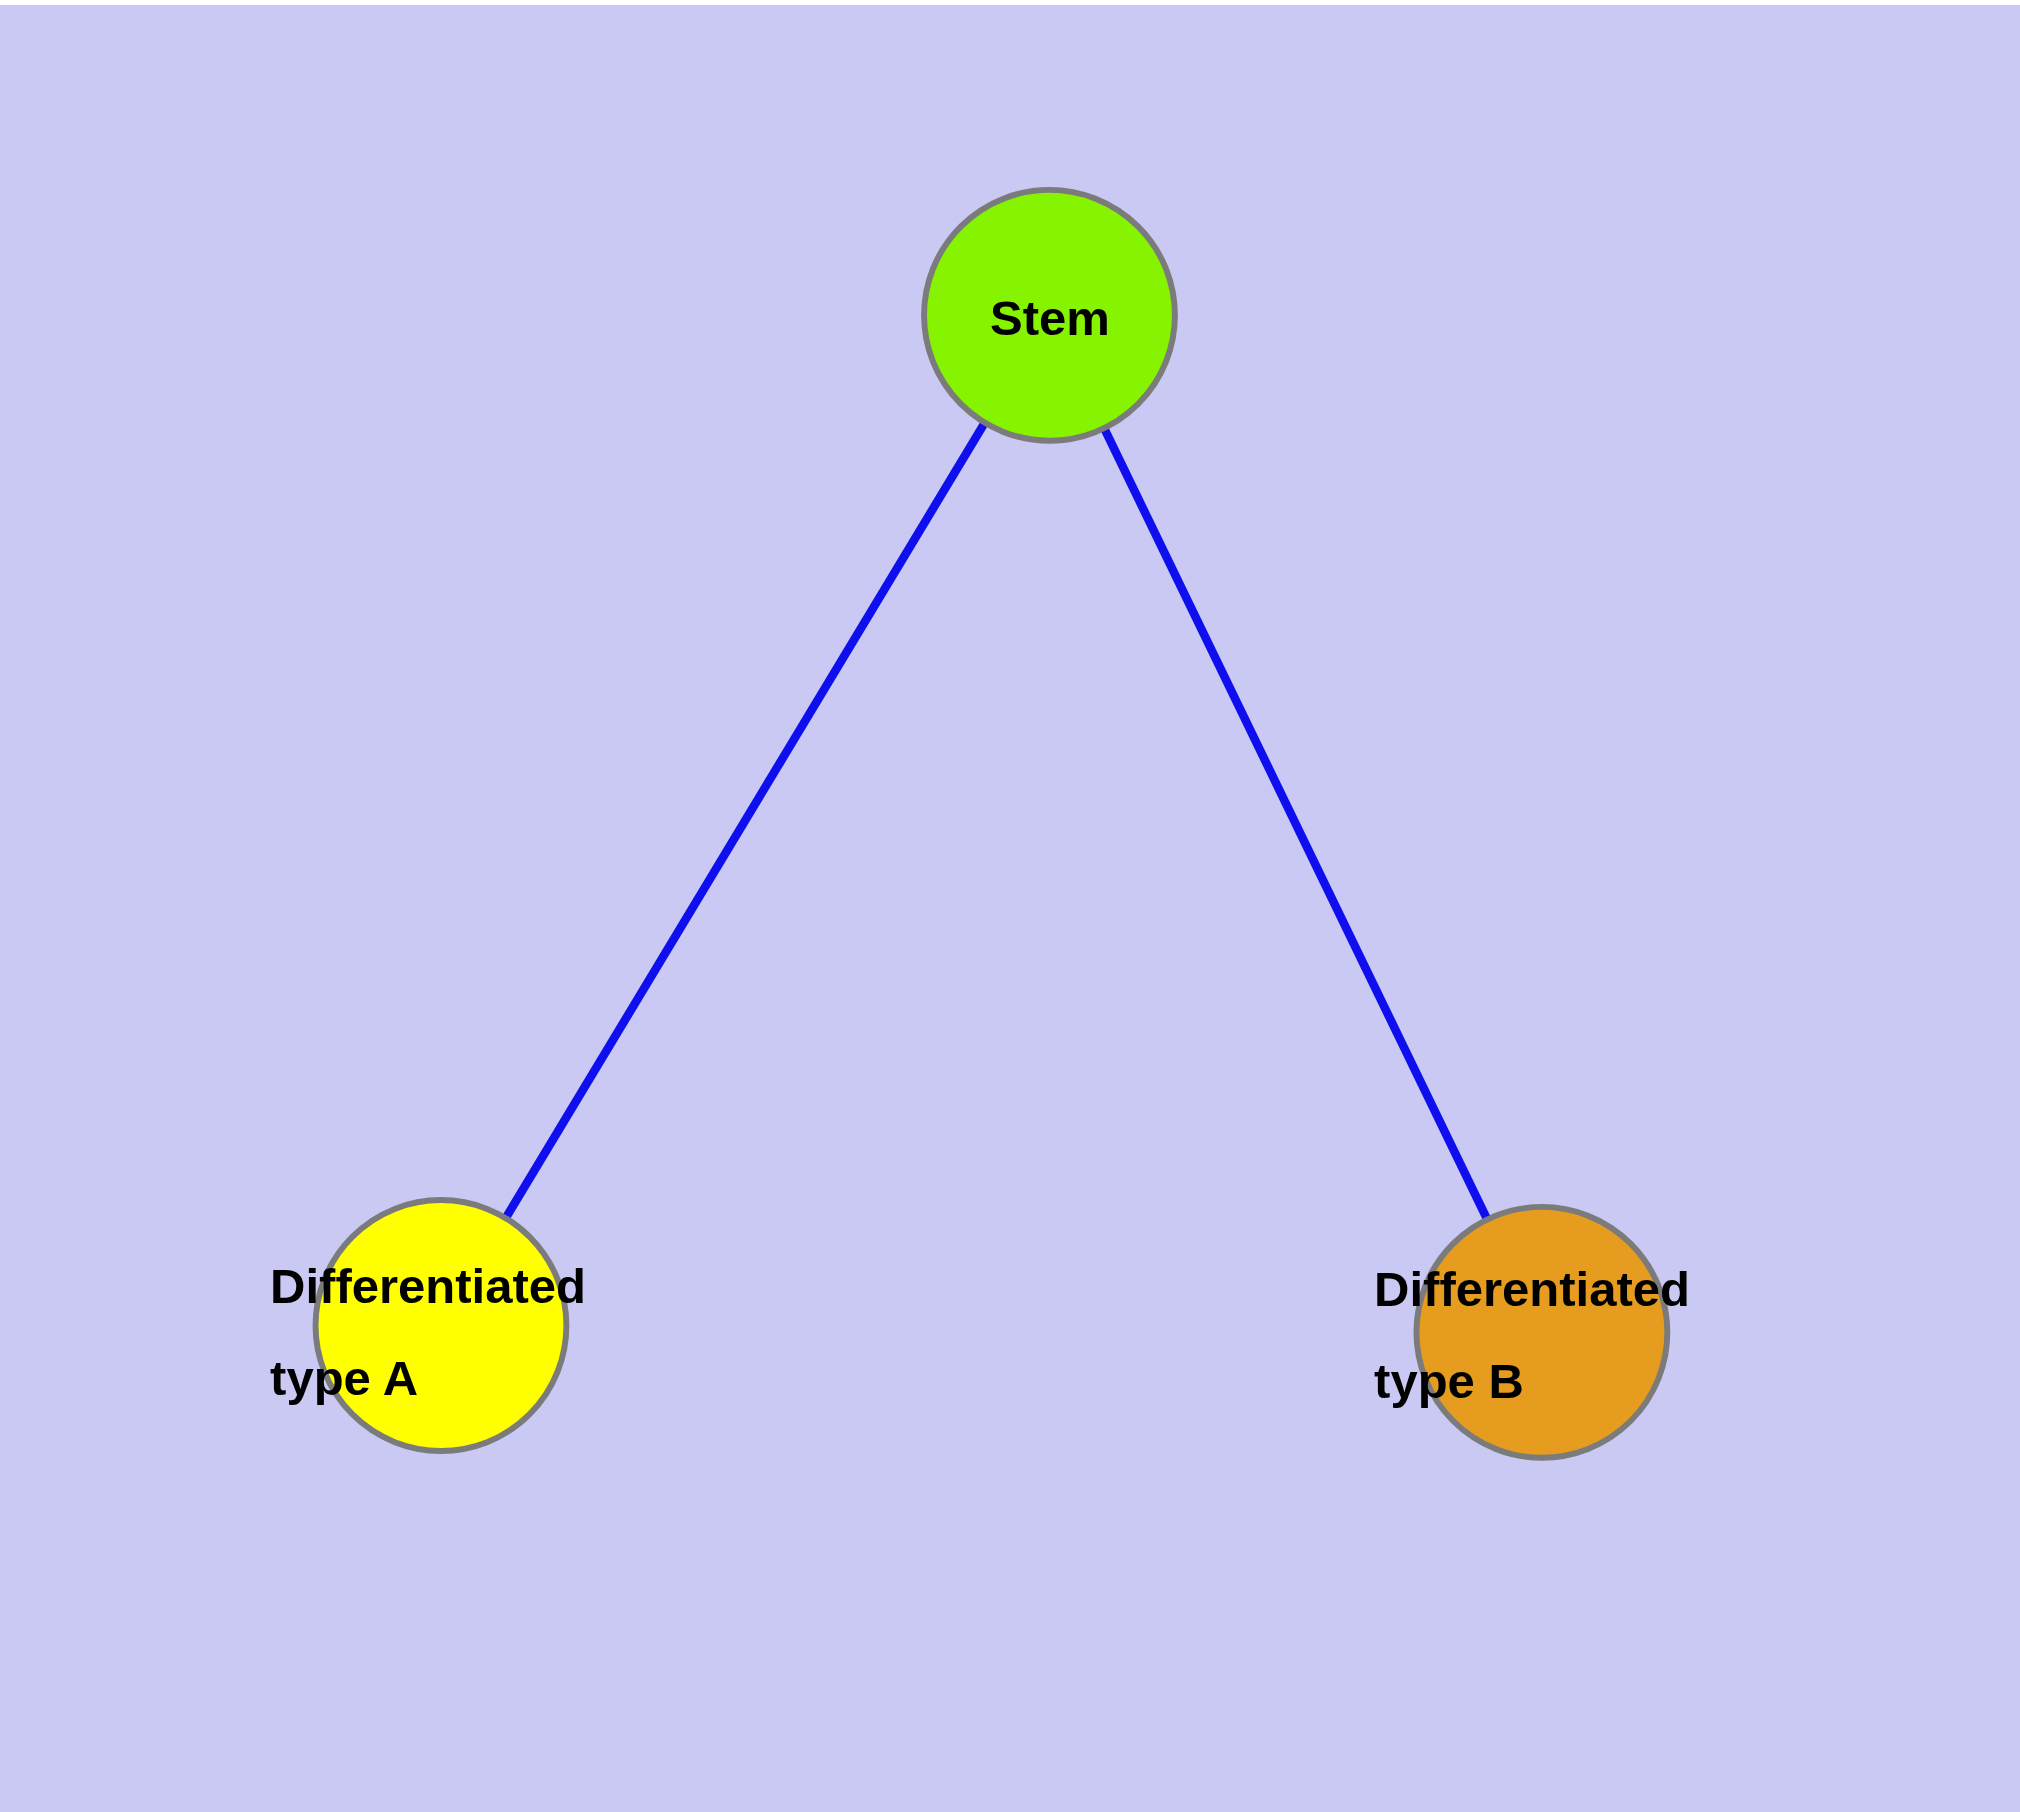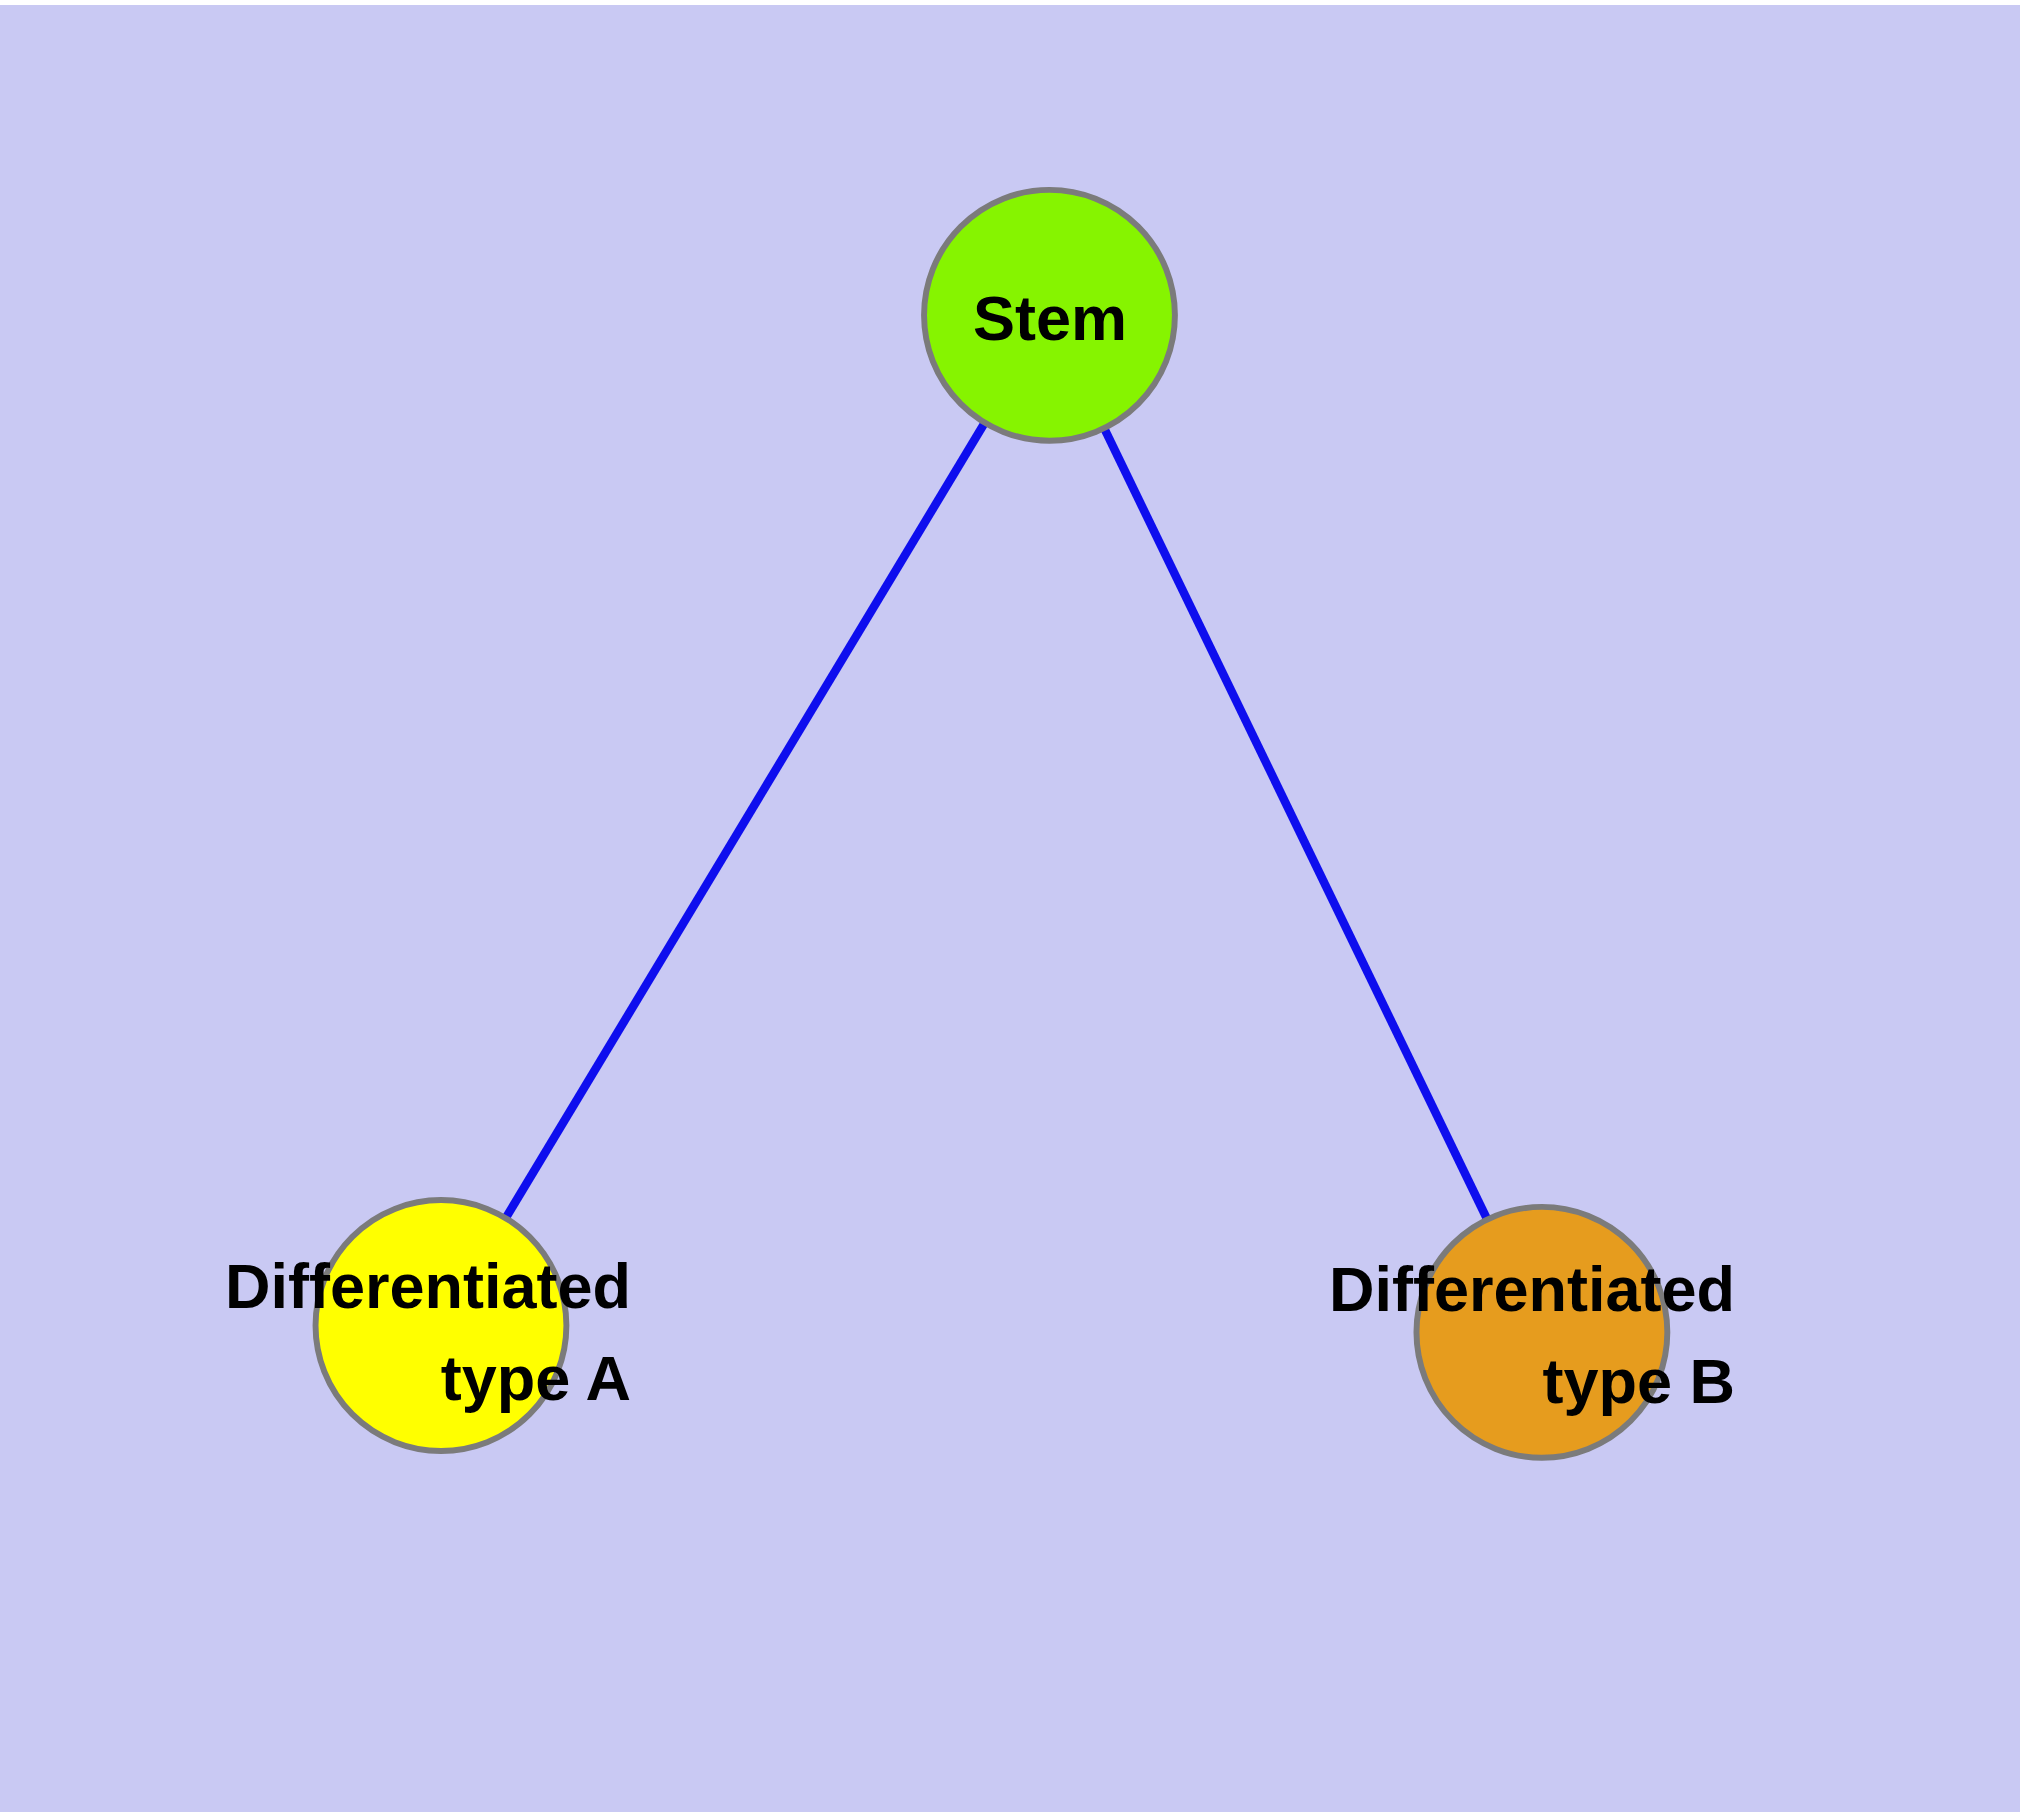--- a/index.html
+++ b/index.html
@@ -31,24 +31,24 @@
     stroke-width: 10px;
     fill: none;
   }
   .node-circle {
     stroke: #7B7B7B;
     stroke-width: 7px;
   }
   .node-label {
     position: absolute;
     transform: translate(-50%, -50%);
-    text-align: right;
+    text-align: left;
     white-space: pre-line;
     color: #000000;
-    font-size: 63px;
+    font-size: 49px;
     font-weight: bold;
     line-height: 92px;
   }
 </style>
 </head>
 <body>
 
 <div class="canvas">
   <div class="top-strip"></div>
 

